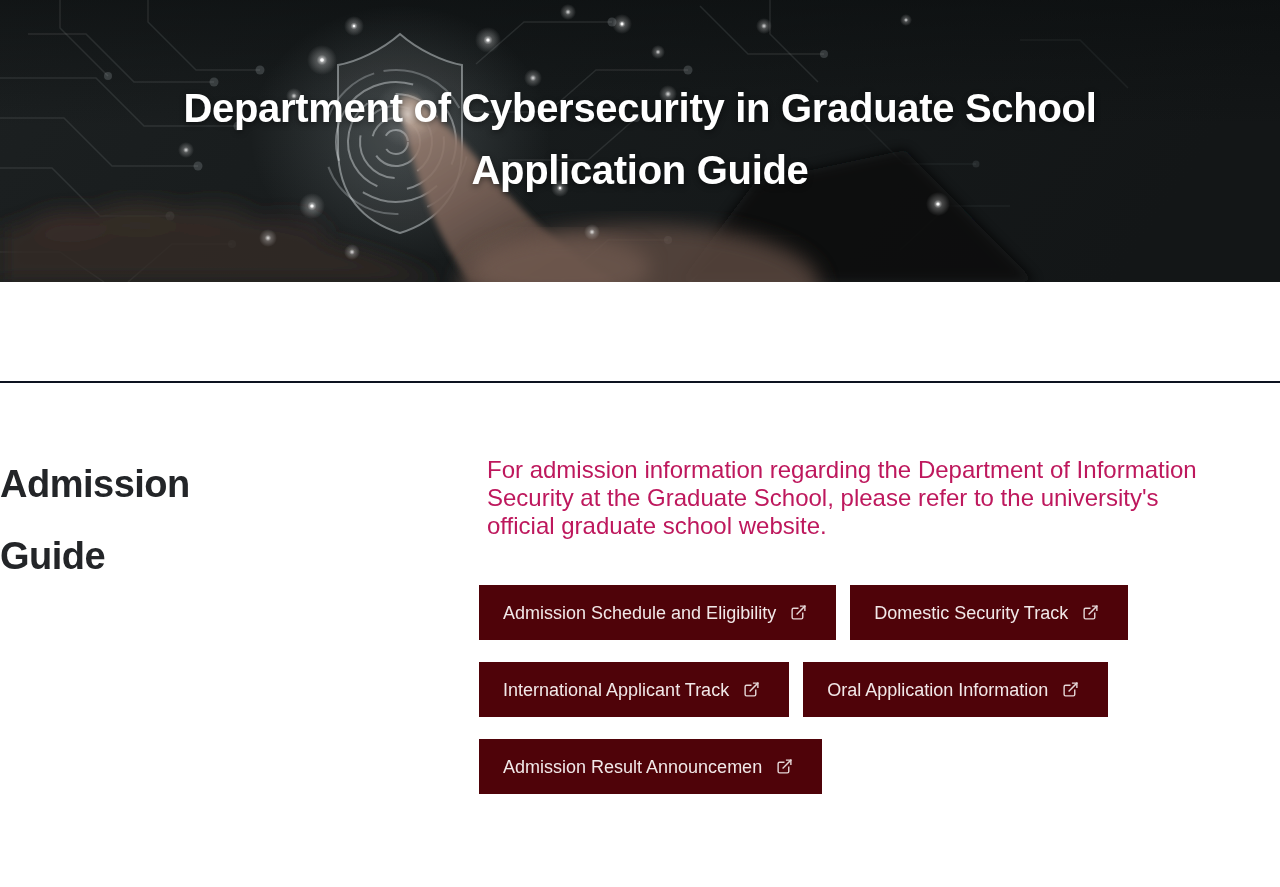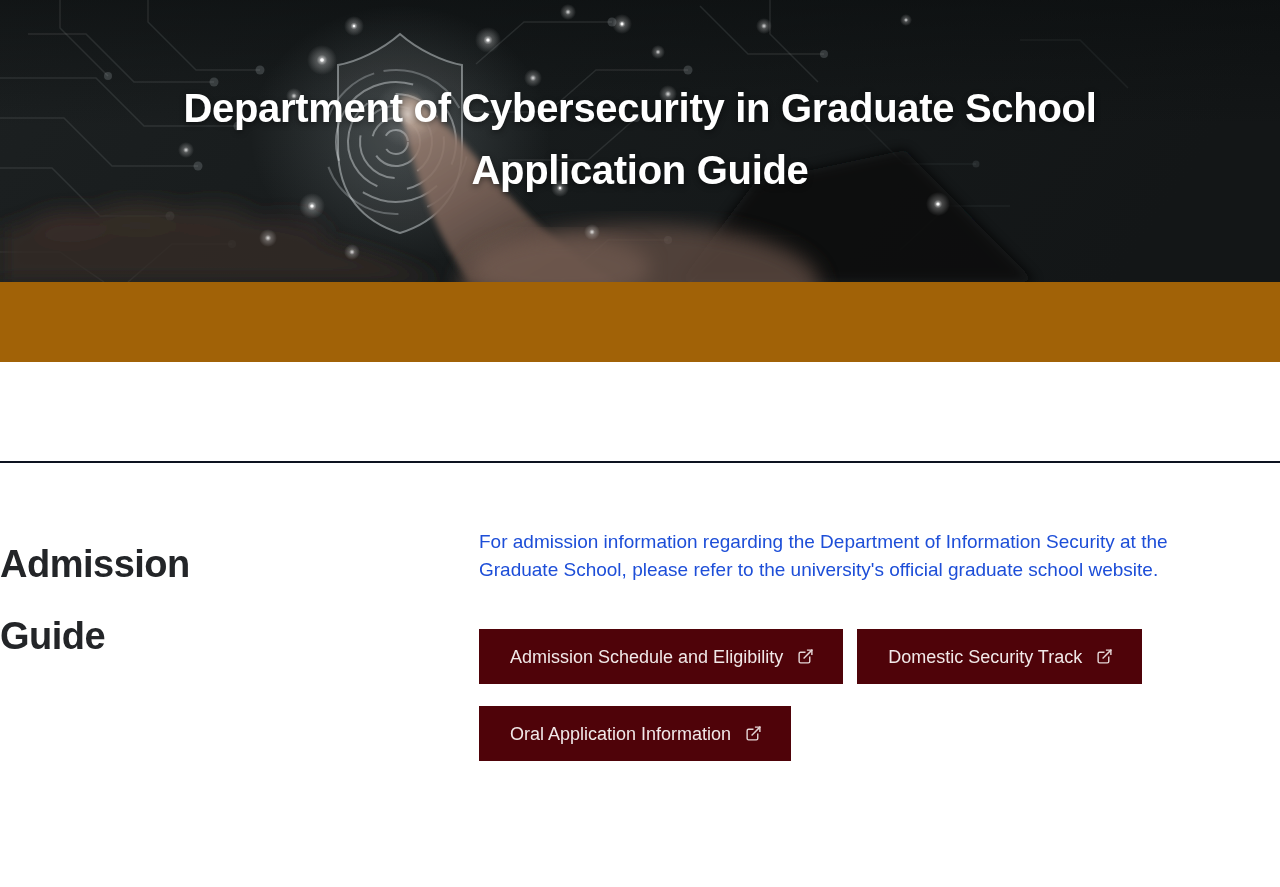--- a/index.html
+++ b/index.html
@@ -8,22 +8,22 @@
     width: 1280px;
     min-height: 887px;
     background: #ffffff;
     font-family: "Liberation Sans", "DejaVu Sans", sans-serif;
     overflow-x: hidden;
   }
 
   
   .hero {
     position: relative;
-    height: 362px;
-    background: #a16207;
+    height: 282px;
+    background: #6d28d9;
     overflow: hidden;
   }
   .hero-art {
     position: absolute;
     top: 0; left: 0;
     width: 1280px; height: 282px;
     display: block;
   }
   .hero-title {
     position: relative;
@@ -58,39 +58,39 @@
     margin: 0;
     max-width: 280px;
     font-size: 38px;
     line-height: 72px;
     font-weight: 700;
     letter-spacing: -0.5px;
     color: #232528;
   }
   .right-col { width: 741px; flex: 0 0 741px; }
   .section-desc {
-    margin: 0;
-    font-size: 19px;
+    margin: 8px;
+    font-size: 24px;
     line-height: 28px;
-    color: #1d4ed8;
+    color: #be185d;
   }
   .buttons {
     margin-top: 45px;
     display: flex;
     flex-wrap: wrap;
     column-gap: 14px;
     row-gap: 22px;
     max-width: 741px;
   }
   .btn {
     display: inline-flex;
     align-items: center;
     gap: 14px;
     height: 55px;
-    padding: 0 29px 0 31px;
+    padding: 0 29px 0 24px;
     background: #4f0309;
     color: #f1e8e8;
     font-size: 18px;
     line-height: 1;
     text-decoration: none;
     cursor: pointer;
     border: none;
     white-space: nowrap;
   }
   .btn svg { flex: 0 0 auto; display: block; opacity: 0.92; }
@@ -267,21 +267,37 @@
       </a>
       <a class="btn">
         <span>Domestic Security Track</span>
         <svg width="17" height="17" viewBox="0 0 24 24" fill="none" stroke="currentColor" stroke-width="2" stroke-linecap="square" stroke-linejoin="miter">
           <path d="M18 13v6a2 2 0 0 1-2 2H5a2 2 0 0 1-2-2V8a2 2 0 0 1 2-2h6"></path>
             <polyline points="15 3 21 3 21 9"></polyline>
             <line x1="10" y1="14" x2="21" y2="3"></line>
         </svg>
       </a>
       <a class="btn">
+        <span>International Applicant Track</span>
+        <svg width="17" height="17" viewBox="0 0 24 24" fill="none" stroke="currentColor" stroke-width="2" stroke-linecap="square" stroke-linejoin="miter">
+          <path d="M18 13v6a2 2 0 0 1-2 2H5a2 2 0 0 1-2-2V8a2 2 0 0 1 2-2h6"></path>
+            <polyline points="15 3 21 3 21 9"></polyline>
+            <line x1="10" y1="14" x2="21" y2="3"></line>
+        </svg>
+      </a>
+      <a class="btn">
         <span>Oral Application Information</span>
+        <svg width="17" height="17" viewBox="0 0 24 24" fill="none" stroke="currentColor" stroke-width="2" stroke-linecap="square" stroke-linejoin="miter">
+          <path d="M18 13v6a2 2 0 0 1-2 2H5a2 2 0 0 1-2-2V8a2 2 0 0 1 2-2h6"></path>
+            <polyline points="15 3 21 3 21 9"></polyline>
+            <line x1="10" y1="14" x2="21" y2="3"></line>
+        </svg>
+      </a>
+      <a class="btn">
+        <span>Admission Result Announcemen</span>
         <svg width="17" height="17" viewBox="0 0 24 24" fill="none" stroke="currentColor" stroke-width="2" stroke-linecap="square" stroke-linejoin="miter">
           <path d="M18 13v6a2 2 0 0 1-2 2H5a2 2 0 0 1-2-2V8a2 2 0 0 1 2-2h6"></path>
             <polyline points="15 3 21 3 21 9"></polyline>
             <line x1="10" y1="14" x2="21" y2="3"></line>
         </svg>
       </a>
     </div>
   </div>
 </section>
 

